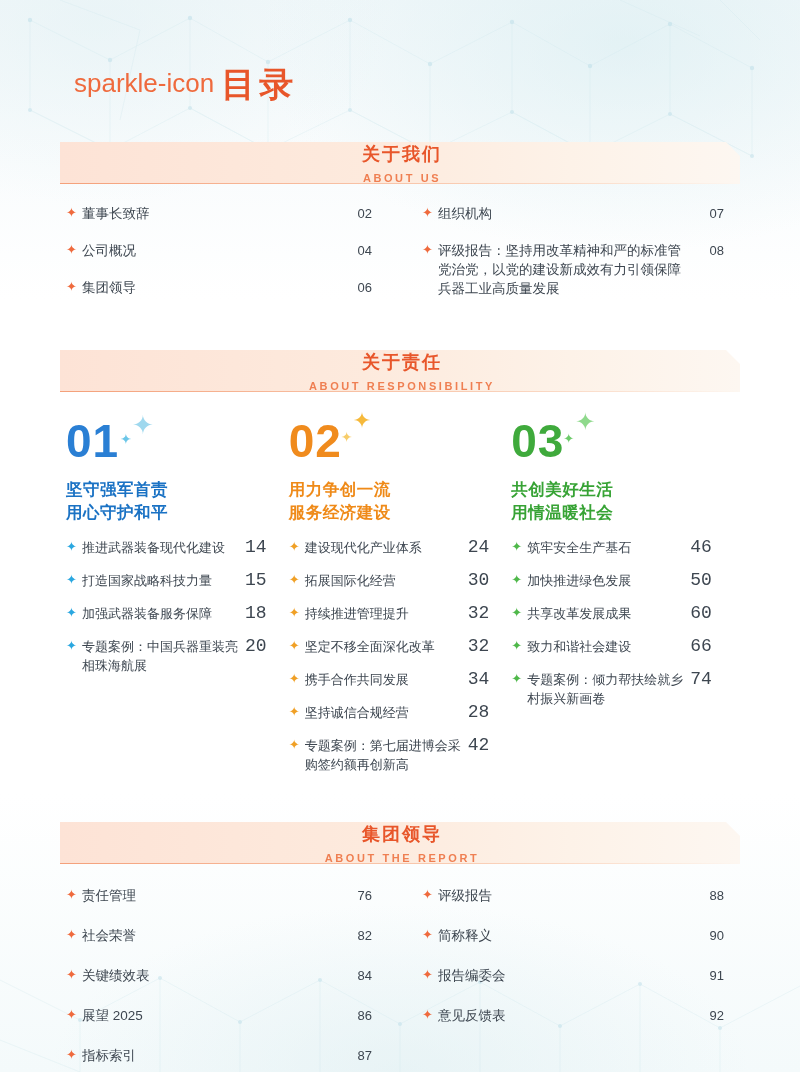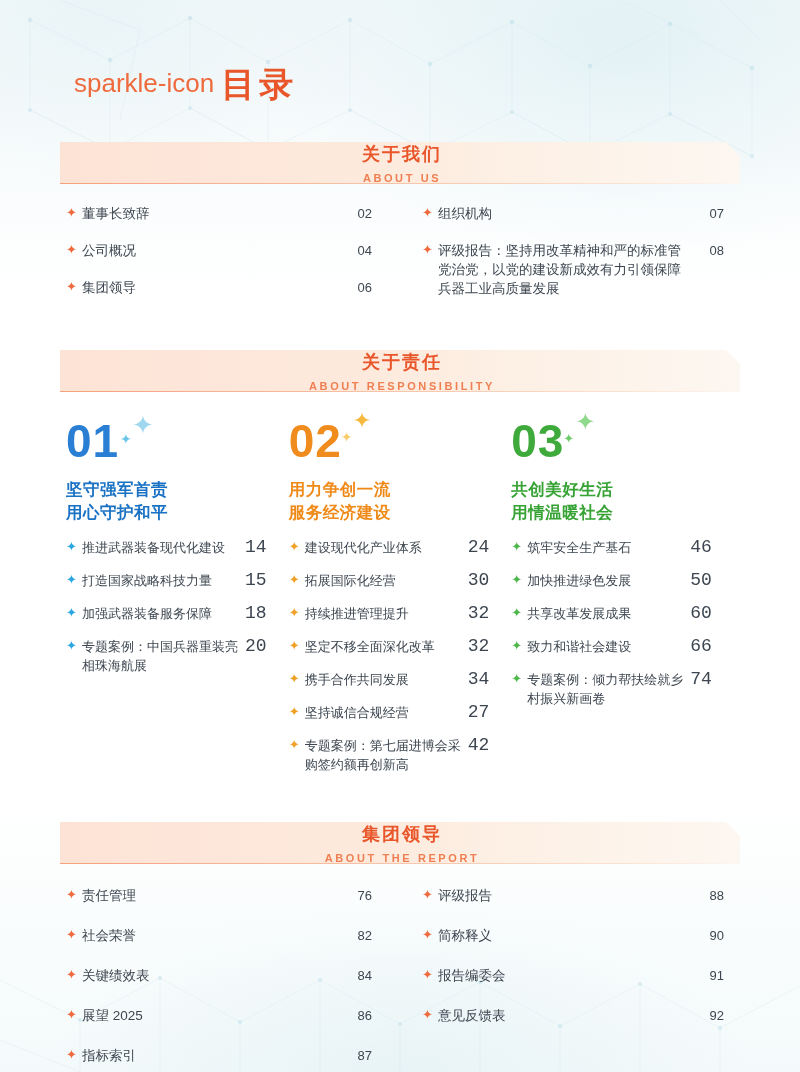--- a/index.html
+++ b/index.html
@@ -285,21 +285,21 @@
           <span class="toc-page">32</span>
         </div>
         <div class="big-row">
           <span class="bullet orange">✦</span>
           <span class="toc-text">携手合作共同发展</span>
           <span class="toc-page">34</span>
         </div>
         <div class="big-row">
           <span class="bullet orange">✦</span>
           <span class="toc-text">坚持诚信合规经营</span>
-          <span class="toc-page">27</span>
+          <span class="toc-page">28</span>
         </div>
         <div class="big-row">
           <span class="bullet orange">✦</span>
           <span class="toc-text">专题案例：第七届进博会采购签约额再创新高</span>
           <span class="toc-page">42</span>
         </div>
       </div>
 
       <div class="big-col">
         <div class="num-wrap">

